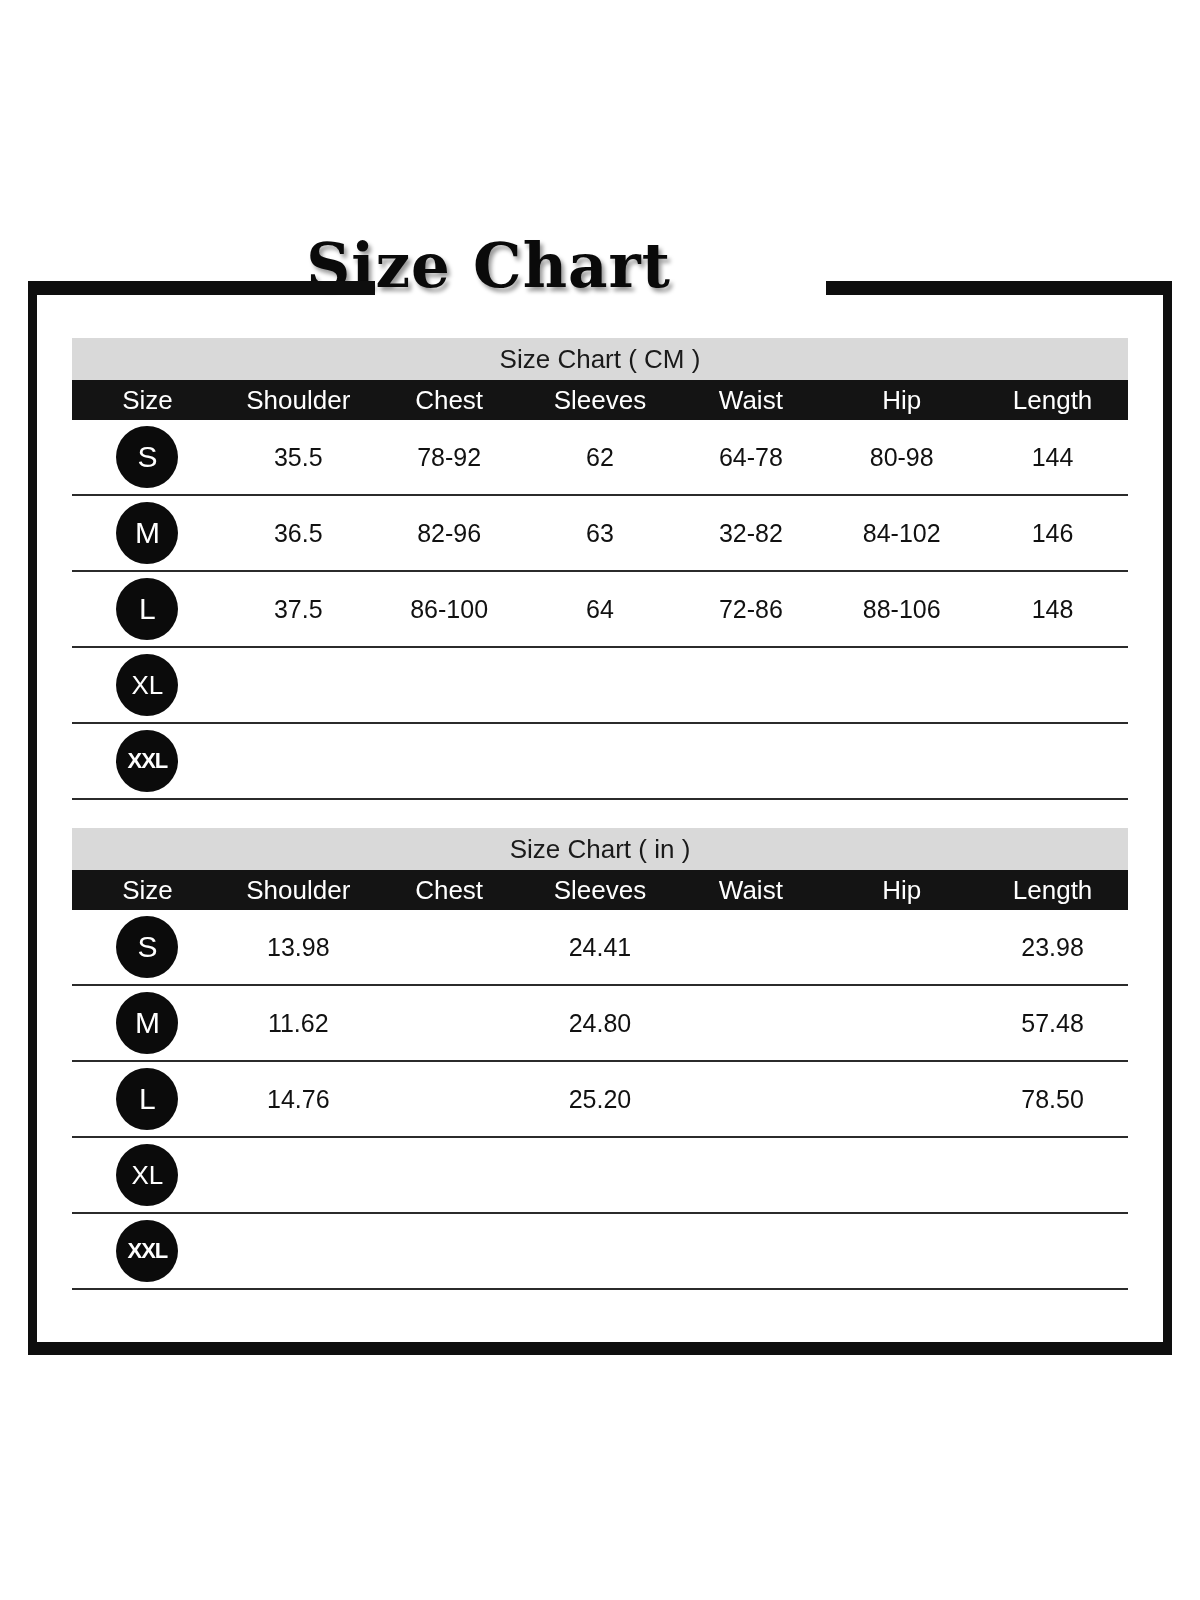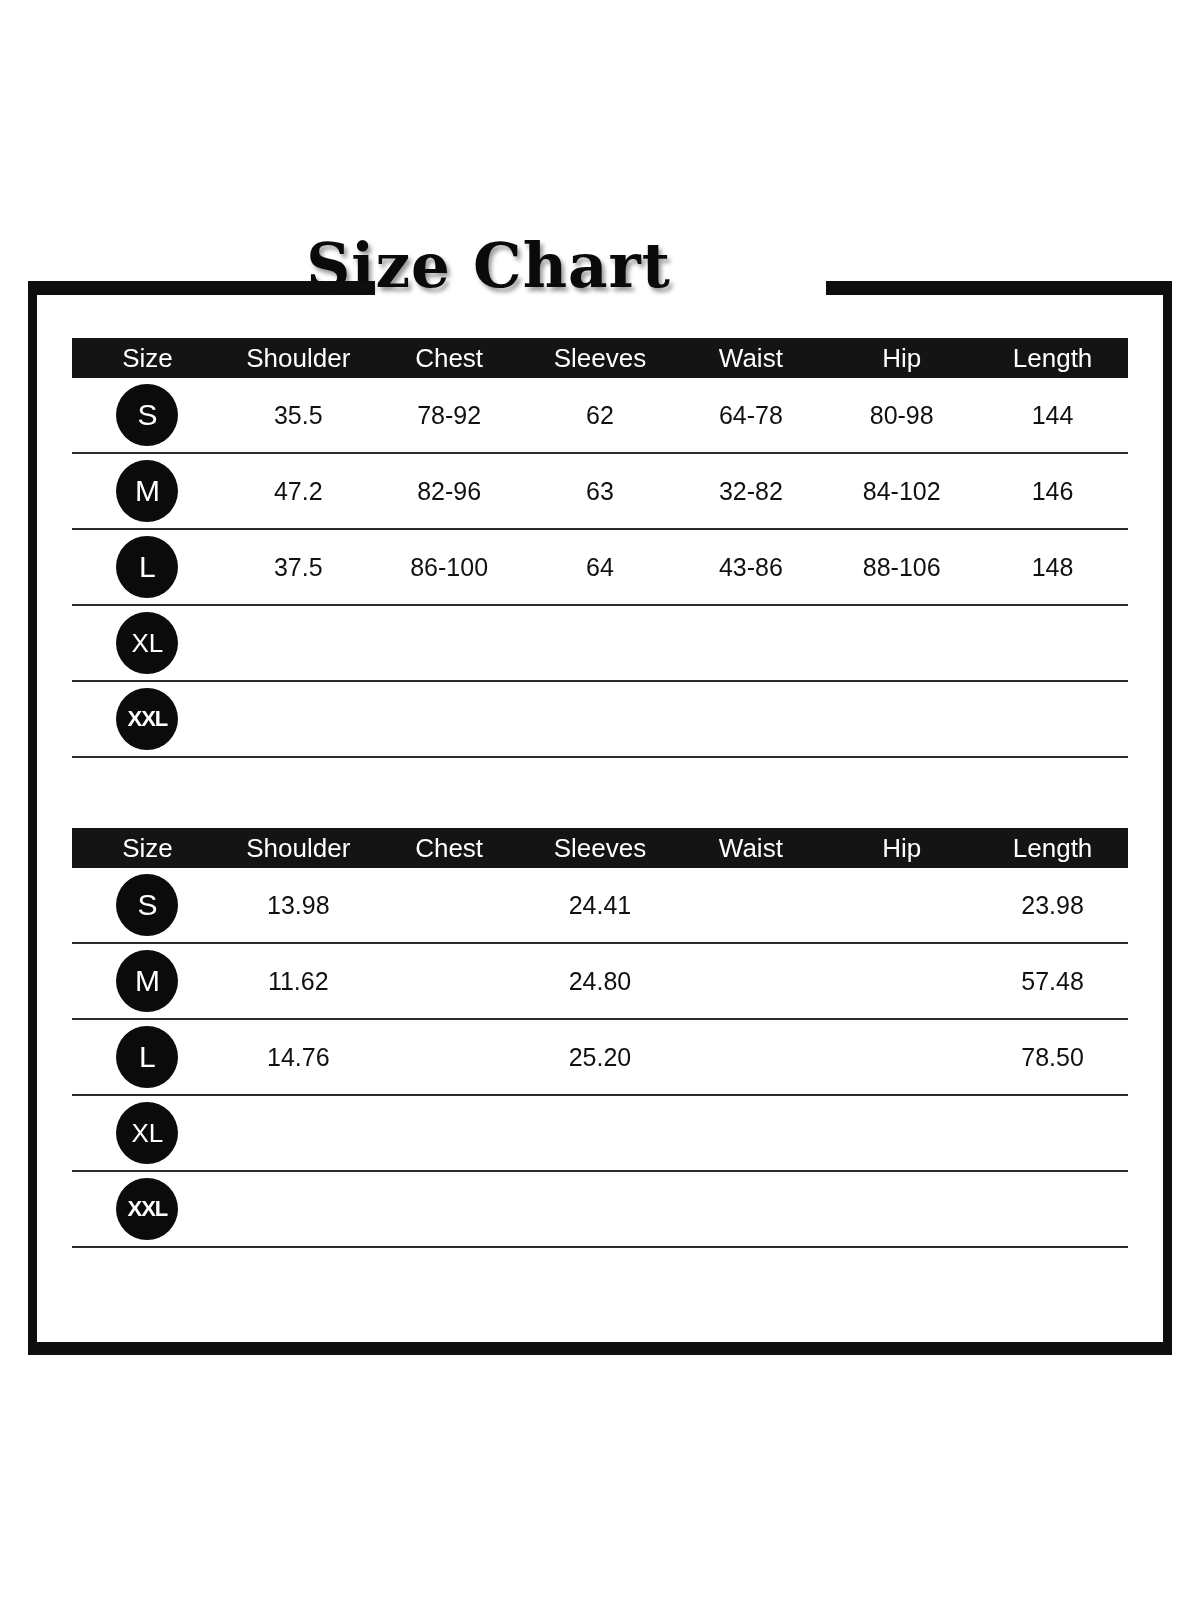--- a/index.html
+++ b/index.html
@@ -108,20 +108,21 @@
 </head>
 <body>
 
 <div class="page" id="page" style="--frame: #0e0e0e; --caption-bg: #d9d9d9; --caption-text: #1a1a1a; --header-bg: #141414; --header-text: #ffffff; --badge-bg: #0b0b0b; --badge-text: #ffffff; --cell-text: #111111; --row-line: #2b2b2b;">
   <h1 class="page-title">Size Chart</h1>
   <span class="title-rule left"></span>
   <span class="title-rule right"></span>
   <div class="frame"></div>
 
   <section class="size-table t1">
+    <div class="caption">Size Chart ( CM )</div>
     <div class="head">
         <div class="hcell">Size</div>
         <div class="hcell">Shoulder</div>
         <div class="hcell">Chest</div>
         <div class="hcell">Sleeves</div>
         <div class="hcell">Waist</div>
         <div class="hcell">Hip</div>
         <div class="hcell">Length</div>
       </div>
     <div class="body">
@@ -129,33 +130,33 @@
           <div class="cell"><span class="badge len1">S</span></div>
           <div class="cell">35.5</div>
           <div class="cell">78-92</div>
           <div class="cell">62</div>
           <div class="cell">64-78</div>
           <div class="cell">80-98</div>
           <div class="cell">144</div>
         </div>
         <div class="row">
           <div class="cell"><span class="badge len1">M</span></div>
-          <div class="cell">47.2</div>
+          <div class="cell">36.5</div>
           <div class="cell">82-96</div>
           <div class="cell">63</div>
           <div class="cell">32-82</div>
           <div class="cell">84-102</div>
           <div class="cell">146</div>
         </div>
         <div class="row">
           <div class="cell"><span class="badge len1">L</span></div>
           <div class="cell">37.5</div>
           <div class="cell">86-100</div>
           <div class="cell">64</div>
-          <div class="cell">43-86</div>
+          <div class="cell">72-86</div>
           <div class="cell">88-106</div>
           <div class="cell">148</div>
         </div>
         <div class="row">
           <div class="cell"><span class="badge len2">XL</span></div>
           <div class="cell"></div>
           <div class="cell"></div>
           <div class="cell"></div>
           <div class="cell"></div>
           <div class="cell"></div>
@@ -167,20 +168,21 @@
           <div class="cell"></div>
           <div class="cell"></div>
           <div class="cell"></div>
           <div class="cell"></div>
           <div class="cell"></div>
         </div>
       </div>
   </section>
 
   <section class="size-table t2">
+    <div class="caption">Size Chart ( in )</div>
     <div class="head">
         <div class="hcell">Size</div>
         <div class="hcell">Shoulder</div>
         <div class="hcell">Chest</div>
         <div class="hcell">Sleeves</div>
         <div class="hcell">Waist</div>
         <div class="hcell">Hip</div>
         <div class="hcell">Length</div>
       </div>
     <div class="body">

